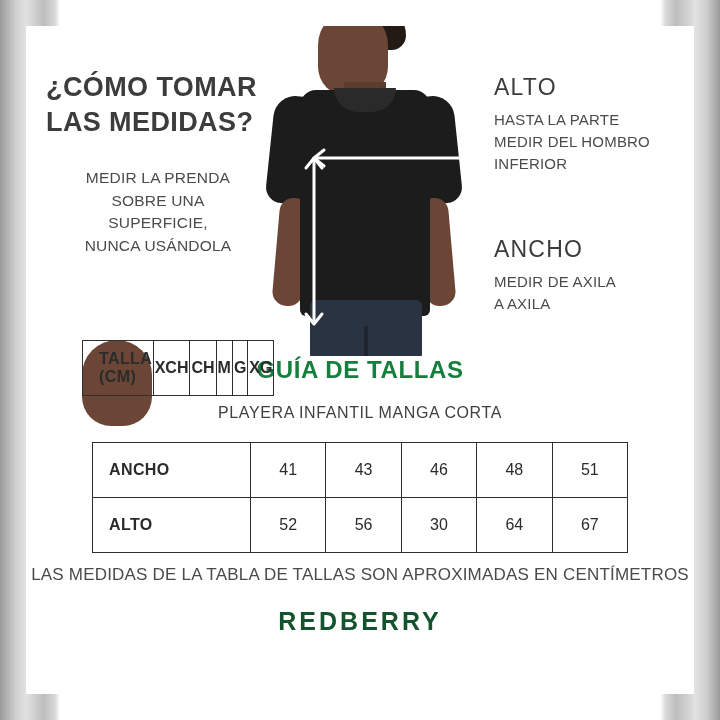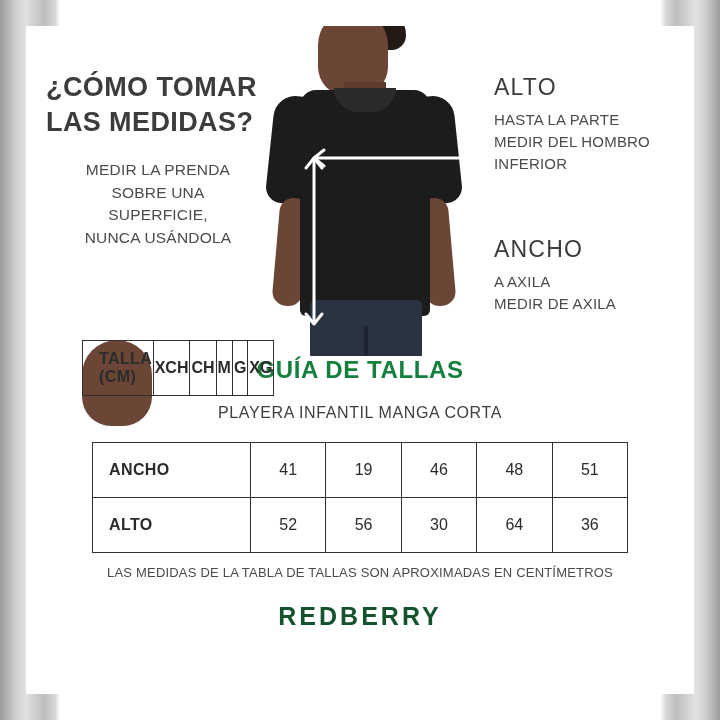--- a/index.html
+++ b/index.html
@@ -49,21 +49,21 @@
   .headline {
     font-size: 27px;
     font-weight: bold;
     color: #3c3c3c;
     line-height: 1.28;
     letter-spacing: 0.4px;
     text-align: left;
     padding-left: 8px;
   }
   .sub-note {
-    margin-top: 20px;
+    margin-top: 28px;
     font-size: 15.5px;
     color: #4b4b4b;
     line-height: 1.45;
     letter-spacing: 0.2px;
   }
 
   .right-col {
     position: absolute;
     right: 10px;
     top: 48px;
@@ -246,21 +246,21 @@
     padding-left: 16px;
     width: 140px;
     letter-spacing: 0.4px;
   }
   table.sizes tr.head td {
     font-weight: bold;
     font-size: 16px;
   }
   .footnote {
     text-align: center;
-    font-size: 13px;
+    font-size: 17px;
     color: #4a4a4a;
     margin-top: 12px;
     letter-spacing: 0.2px;
   }
   .brand {
     text-align: center;
     margin-top: 22px;
     font-size: 25px;
     font-weight: bold;
     letter-spacing: 3px;
@@ -318,22 +318,22 @@
       <div class="right-col">
         <div class="right-title">ALTO</div>
         <div class="right-body">
           <div>HASTA LA PARTE</div>
           <div>MEDIR DEL HOMBRO</div>
           <div>INFERIOR</div>
         </div>
         <div class="right-block-2">
           <div class="right-title">ANCHO</div>
           <div class="right-body">
+            <div>MEDIR DE AXILA</div>
             <div>A AXILA</div>
-            <div>MEDIR DE AXILA</div>
           </div>
         </div>
       </div>
     </div>
 
     <div class="guide">
       <div class="guide-title">GUÍA DE TALLAS</div>
       <div class="guide-sub">PLAYERA INFANTIL MANGA CORTA</div>
 
       <table class="sizes">
@@ -342,32 +342,32 @@
             <td class="rowhead">TALLA (CM)</td>
             <td>XCH</td>
             <td>CH</td>
             <td>M</td>
             <td>G</td>
             <td>XG</td>
           </tr>
           <tr>
             <td class="rowhead">ANCHO</td>
             <td>41</td>
-            <td>19</td>
+            <td>43</td>
             <td>46</td>
             <td>48</td>
             <td>51</td>
           </tr>
           <tr>
             <td class="rowhead">ALTO</td>
             <td>52</td>
             <td>56</td>
             <td>30</td>
             <td>64</td>
-            <td>36</td>
+            <td>67</td>
           </tr>
         </tbody>
       </table>
 
       <div class="footnote">LAS MEDIDAS DE LA TABLA DE TALLAS SON APROXIMADAS EN CENTÍMETROS</div>
       <div class="brand" style="color: #14532d;">REDBERRY</div>
     </div>
 
   </div>
 </div>

